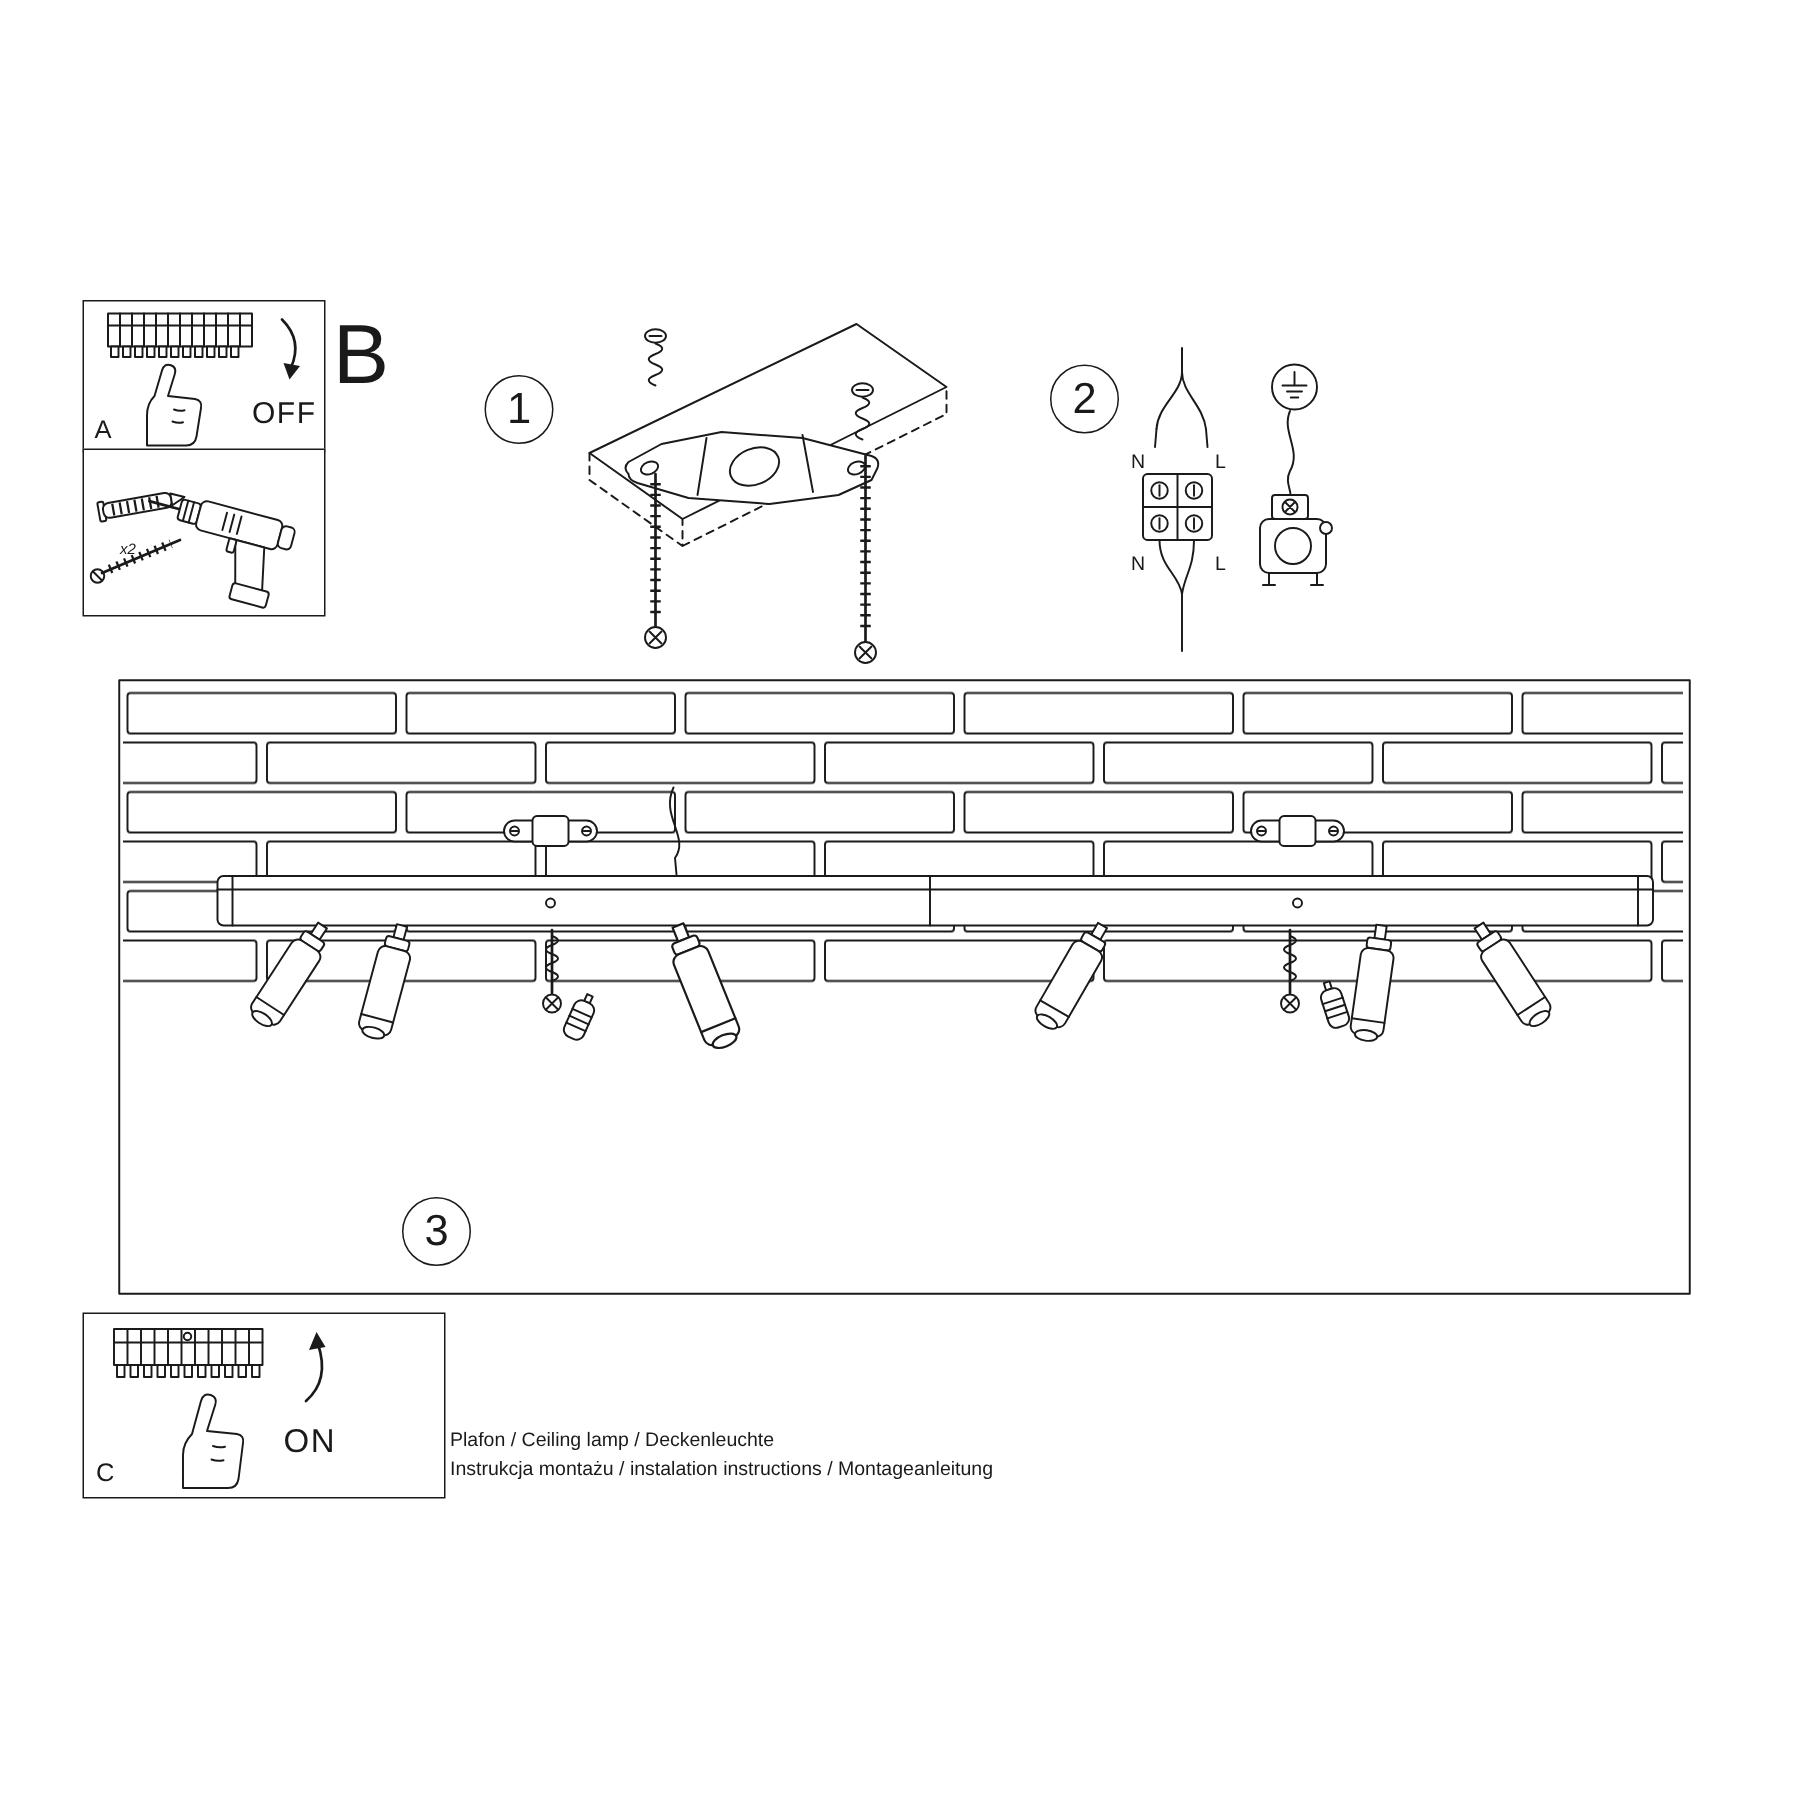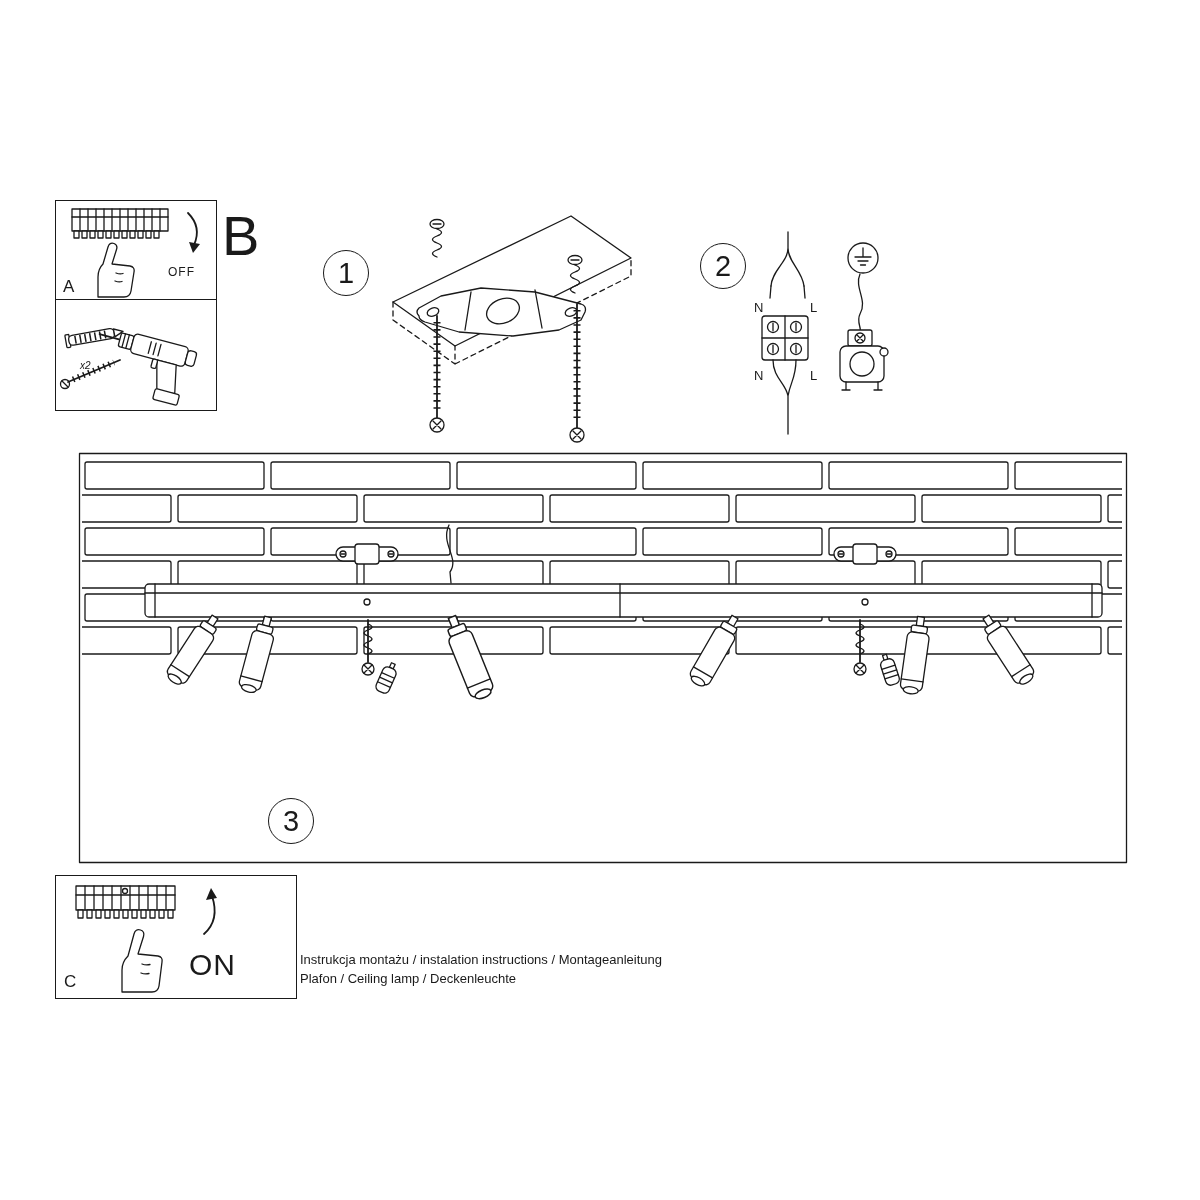--- a/index.html
+++ b/index.html
@@ -8,21 +8,21 @@
   .abs{position:absolute;}
   .box{position:absolute;border:1.6px solid #1a1a1a;background:#fff;}
   .ln{fill:none;stroke:#1a1a1a;stroke-width:1.3;stroke-linecap:round;stroke-linejoin:round;}
   .lw{fill:#ffffff;stroke:#1a1a1a;stroke-width:1.3;stroke-linejoin:round;}
   .fb{fill:#1a1a1a;stroke:none;}
   .dash{stroke-dasharray:5 4;}
   .thk{stroke-width:1.8;}
   svg{display:block;}
   svg text{font-family:"Liberation Sans",sans-serif;fill:#1a1a1a;}
   .corner-label{position:absolute;font-size:17px;}
-  .action-label{position:absolute;font-size:12px;letter-spacing:1px;}
+  .action-label{position:absolute;font-size:20px;letter-spacing:1px;}
   .big-letter{position:absolute;font-size:56px;line-height:1;}
   .step-circle{position:absolute;width:44px;height:44px;border:1.6px solid #1a1a1a;border-radius:50%;
                display:flex;align-items:center;justify-content:center;font-size:29px;background:#fff;}
   .footer{position:absolute;left:300px;top:950px;font-size:13px;line-height:19px;}
 </style>
 </head>
 <body>
 
 <div class="page">
 
@@ -255,21 +255,21 @@
       <g>
         <path class="lw" d="M66,116 L66,94 Q66,86 72,80 L78,58 Q79.5,52.5 84.5,54 Q89,55.5 87.5,60.5 L82,78 L102,80 Q107,81 106,86 L103,110 Q102,116 96,116 Z"></path>
         <path class="ln" d="M86,88 q4,1.5 8,0.5 M85,97 q4,1.5 8,0.5"></path>
       </g>
       <g>
         <path class="ln thk" d="M148,58 Q164,44 156,20"></path>
         <polygon class="fb" points="155,12 150,24 161,22"></polygon>
       </g>
     </svg>
     <span class="corner-label" style="left:8px;bottom:6px;">C</span>
-    <span class="action-label" style="left:133px;top:72px;font-size:30px;">ON</span>
+    <span class="action-label" style="left:133px;top:72px;font-size:22px;">ON</span>
   </div>
 
   <div class="footer">
+    <div>Plafon / Ceiling lamp / Deckenleuchte</div>
     <div>Instrukcja montażu / instalation instructions / Montageanleitung</div>
-    <div>Plafon / Ceiling lamp / Deckenleuchte</div>
   </div>
 
 </div>
 
 </body></html>

